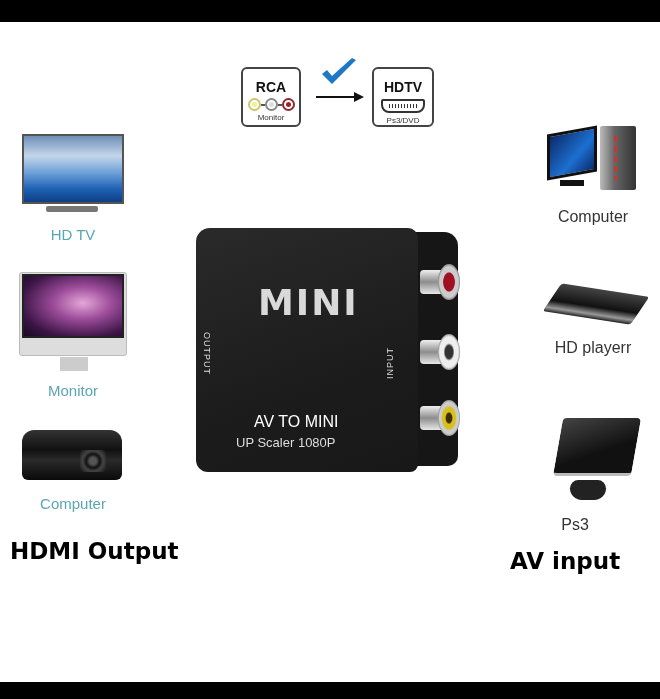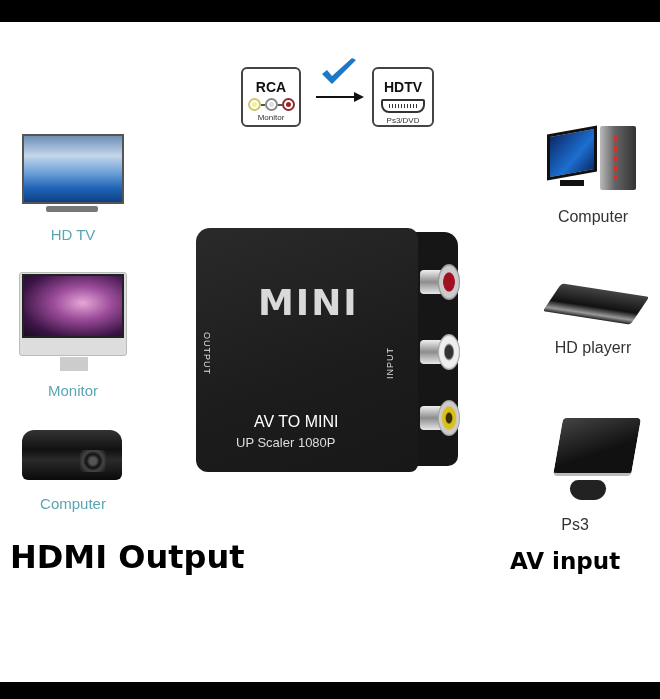--- a/index.html
+++ b/index.html
@@ -138,16 +138,16 @@
 <div class="pc-tower"></div>
 <div class="lbl gray" style="left:548px;top:208px;width:90px;">Computer</div>
 
 <div class="hdp"></div>
 <div class="lbl gray" style="left:548px;top:339px;width:90px;">HD playerr</div>
 
 <div class="ps3"></div>
 <div class="pad"></div>
 <div class="lbl gray" style="left:560px;top:516px;width:30px;">Ps3</div>
 
-<div class="big" style="left:10px;top:538px;font-size:32px;">HDMI Output</div>
+<div class="big" style="left:10px;top:538px;font-size:23px;">HDMI Output</div>
 <div class="big" style="left:510px;top:548px;font-size:23px;">AV input</div>
 
 <div class="bar-bot"></div>
 
 </body></html>

